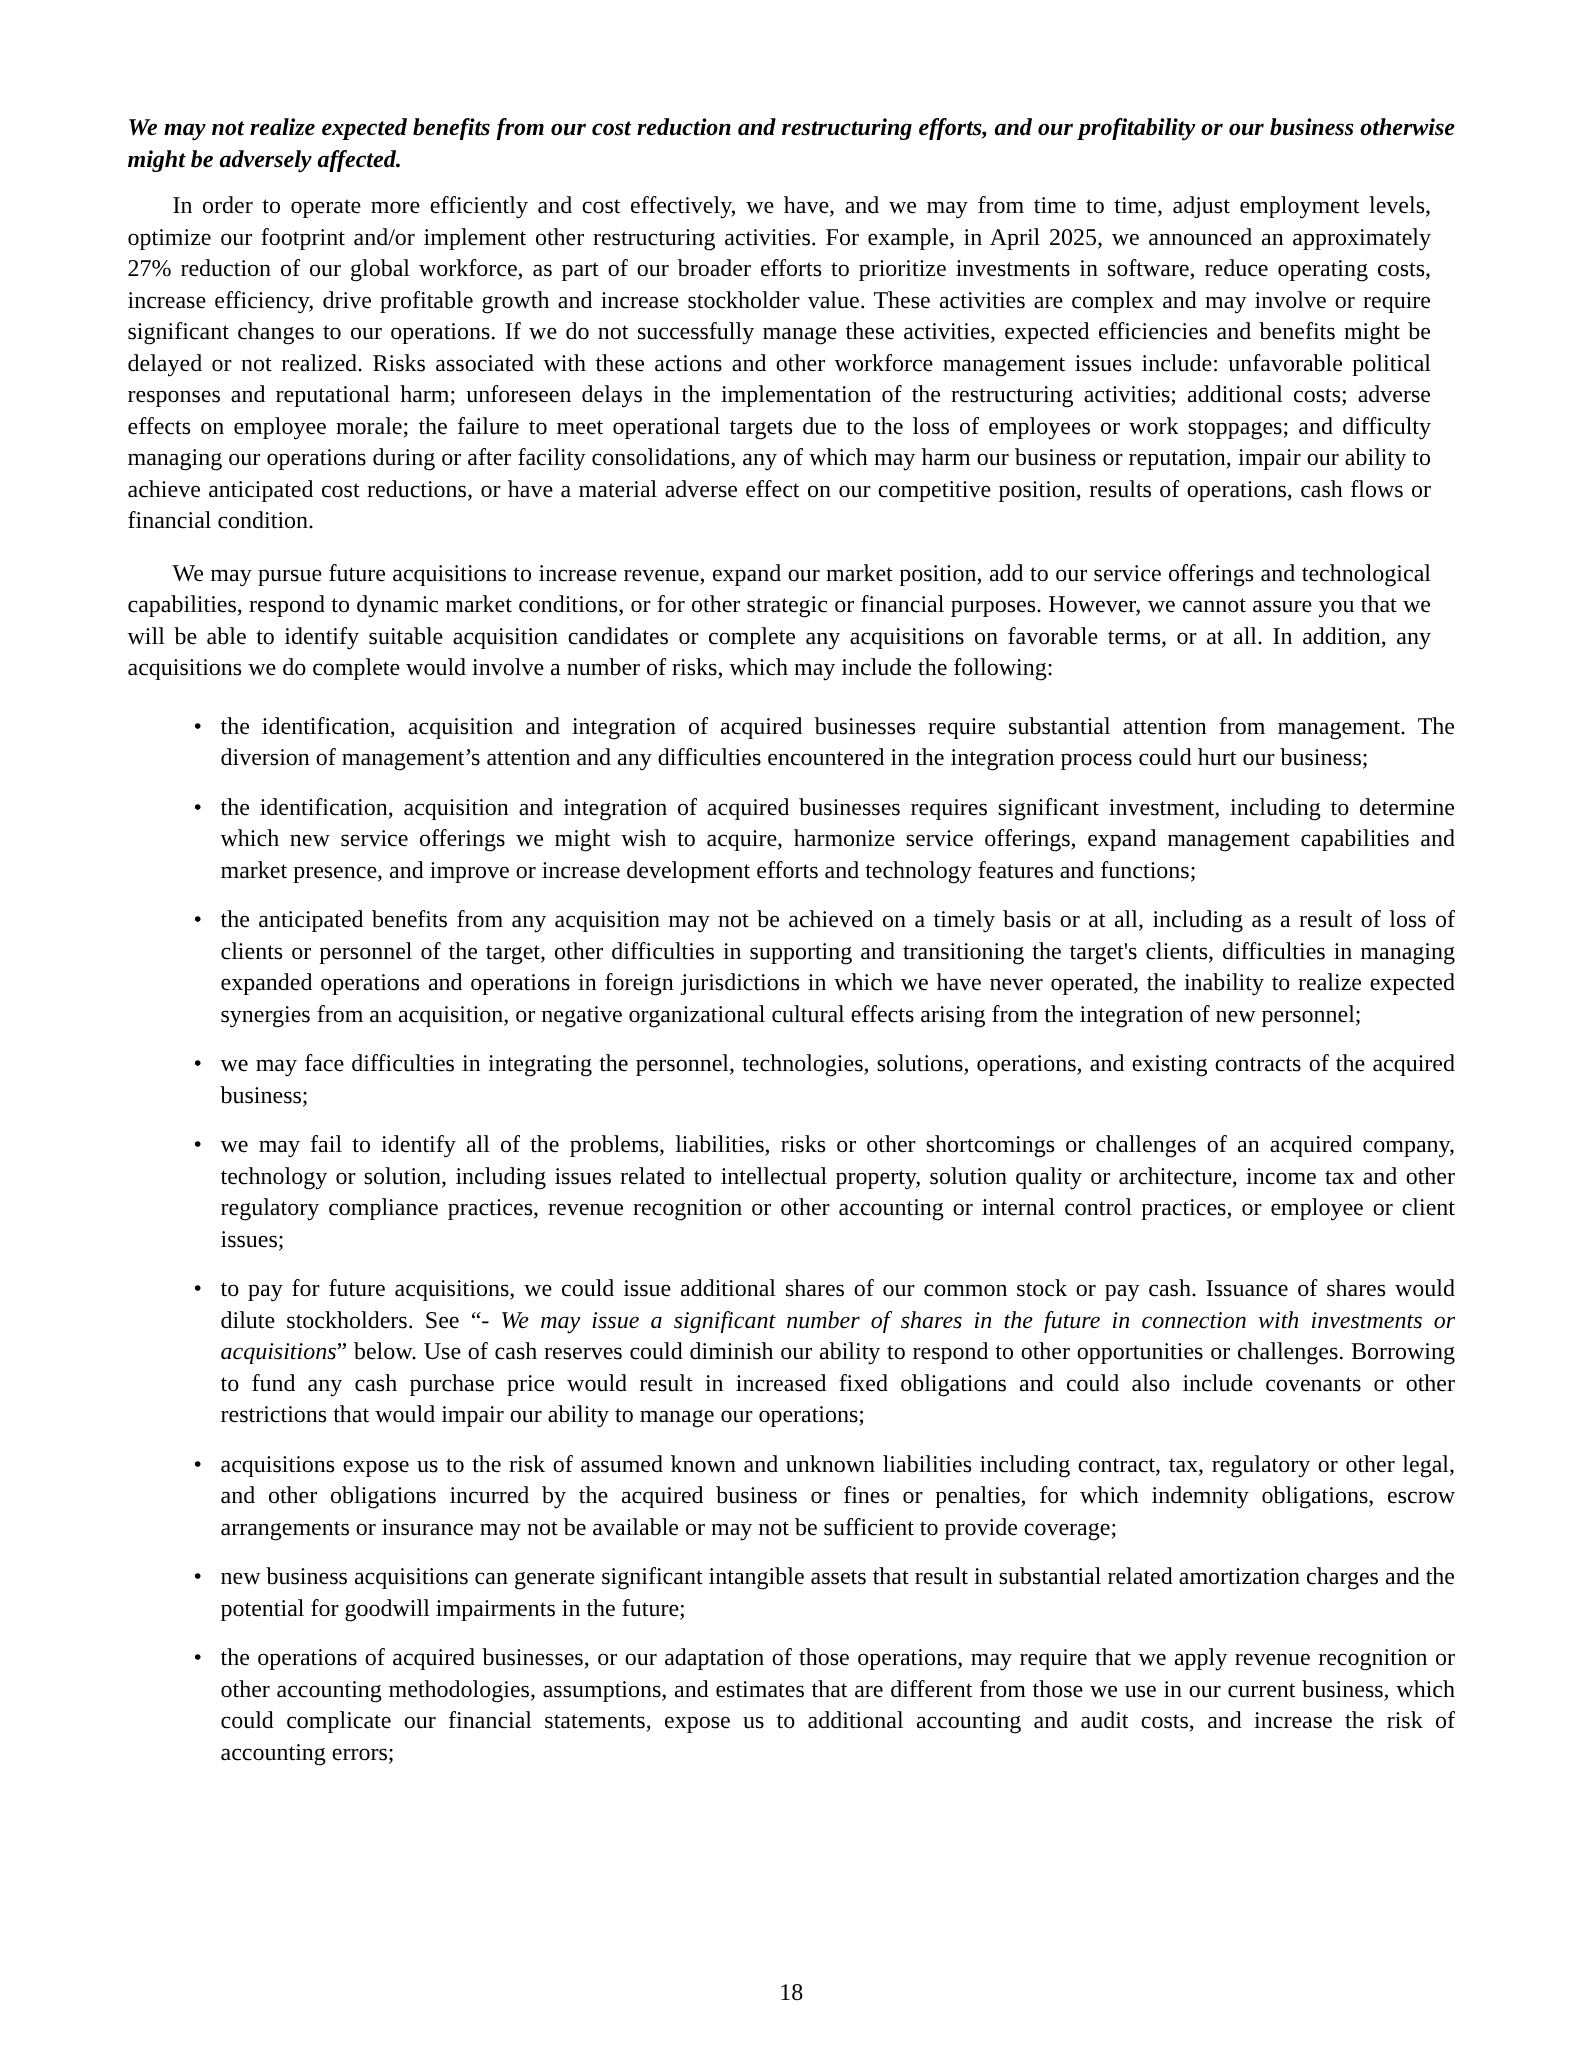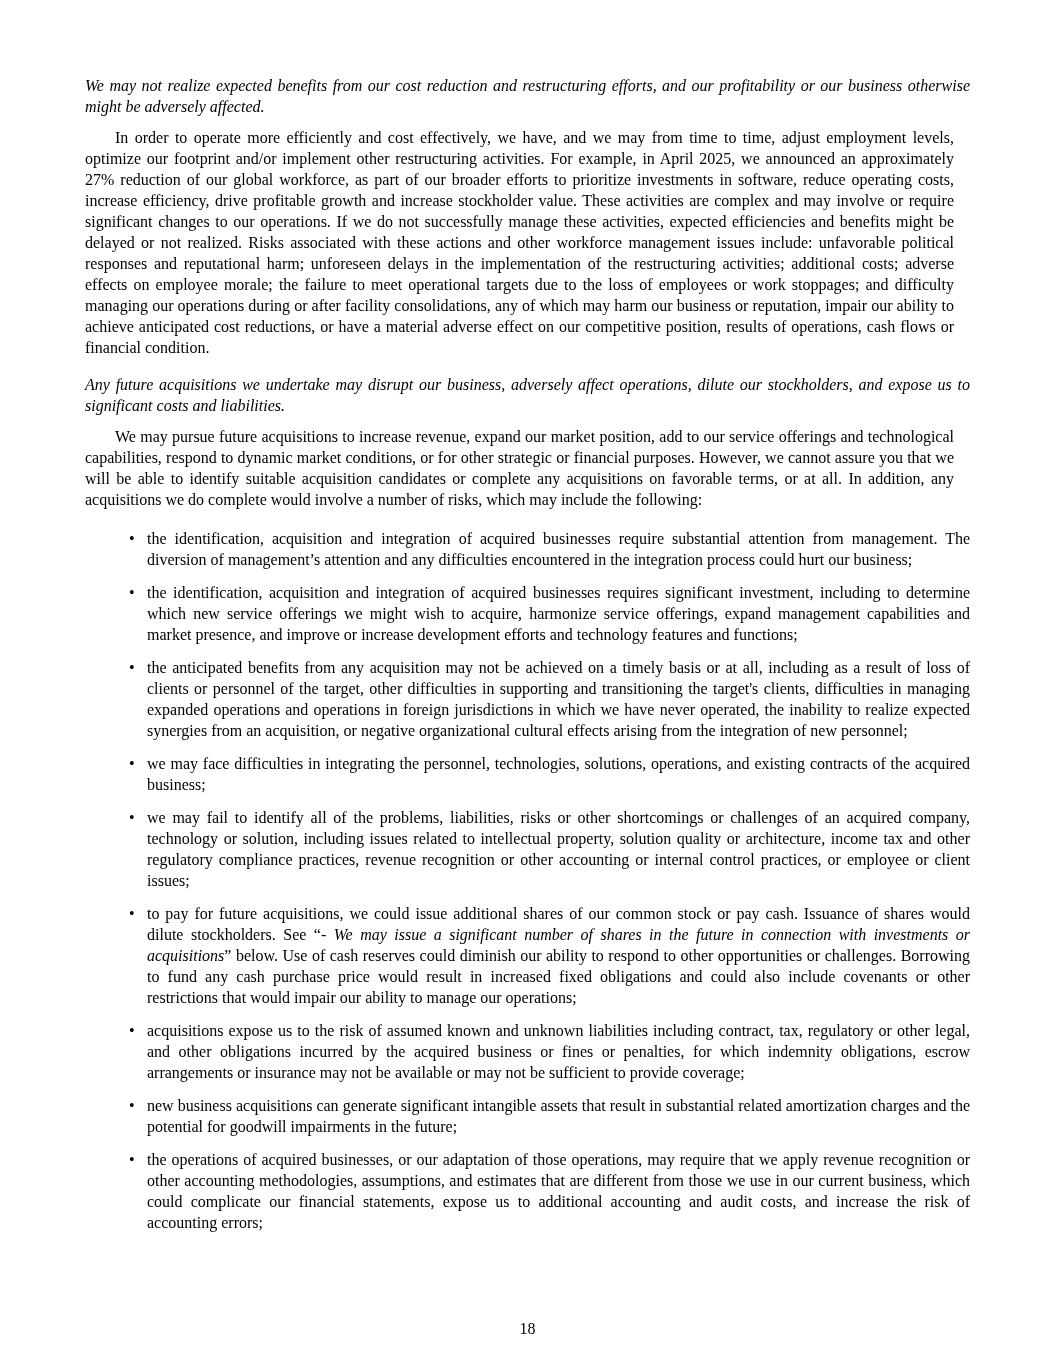--- a/index.html
+++ b/index.html
@@ -10,21 +10,21 @@
     padding: 75px 85px 0 85px;
     position: relative;
     background: #ffffff;
     font-family: "Liberation Serif", serif;
     font-size: 16px;
     line-height: 21px;
     color: #000000;
     overflow: hidden;
   }
   .heading {
-    font-weight: normal;
+    font-weight: bold;
     font-style: italic;
     font-size: 16px;
     margin: 16px 0 10px 0;
     text-align: justify;
   }
   .heading.first { margin-top: 0; }
   .para {
     margin: 0 16px 14px 0;
     text-align: justify;
     text-indent: 30px;
@@ -58,21 +58,20 @@
 </style>
 </head>
 <body>
 
 <div class="page">
 
   <h2 class="heading first">We may not realize expected benefits from our cost reduction and restructuring efforts, and our profitability or our business otherwise might be adversely affected.</h2>
 
   <p class="para">In order to operate more efficiently and cost effectively, we have, and we may from time to time, adjust employment levels, optimize our footprint and/or implement other restructuring activities. For example, in April 2025, we announced an approximately 27% reduction of our global workforce, as part of our broader efforts to prioritize investments in software, reduce operating costs, increase efficiency, drive profitable growth and increase stockholder value. These activities are complex and may involve or require significant changes to our operations. If we do not successfully manage these activities, expected efficiencies and benefits might be delayed or not realized. Risks associated with these actions and other workforce management issues include: unfavorable political responses and reputational harm; unforeseen delays in the implementation of the restructuring activities; additional costs; adverse effects on employee morale; the failure to meet operational targets due to the loss of employees or work stoppages; and difficulty managing our operations during or after facility consolidations, any of which may harm our business or reputation, impair our ability to achieve anticipated cost reductions, or have a material adverse effect on our competitive position, results of operations, cash flows or financial condition.</p>
 
-  <h2 class="heading">Any future acquisitions we undertake may disrupt our business, adversely affect operations, dilute our stockholders, and expose us to significant costs and liabilities.</h2>
 
   <p class="para">We may pursue future acquisitions to increase revenue, expand our market position, add to our service offerings and technological capabilities, respond to dynamic market conditions, or for other strategic or financial purposes. However, we cannot assure you that we will be able to identify suitable acquisition candidates or complete any acquisitions on favorable terms, or at all. In addition, any acquisitions we do complete would involve a number of risks, which may include the following:</p>
 
   <ul class="bullets">
     <li class="bullet"><span class="dot">•</span><span>the identification, acquisition and integration of acquired businesses require substantial attention from management. The diversion of management’s attention and any difficulties encountered in the integration process could hurt our business;</span></li>
     <li class="bullet"><span class="dot">•</span><span>the identification, acquisition and integration of acquired businesses requires significant investment, including to determine which new service offerings we might wish to acquire, harmonize service offerings, expand management capabilities and market presence, and improve or increase development efforts and technology features and functions;</span></li>
     <li class="bullet"><span class="dot">•</span><span>the anticipated benefits from any acquisition may not be achieved on a timely basis or at all, including as a result of loss of clients or personnel of the target, other difficulties in supporting and transitioning the target's clients, difficulties in managing expanded operations and operations in foreign jurisdictions in which we have never operated, the inability to realize expected synergies from an acquisition, or negative organizational cultural effects arising from the integration of new personnel;</span></li>
     <li class="bullet"><span class="dot">•</span><span>we may face difficulties in integrating the personnel, technologies, solutions, operations, and existing contracts of the acquired business;</span></li>
     <li class="bullet"><span class="dot">•</span><span>we may fail to identify all of the problems, liabilities, risks or other shortcomings or challenges of an acquired company, technology or solution, including issues related to intellectual property, solution quality or architecture, income tax and other regulatory compliance practices, revenue recognition or other accounting or internal control practices, or employee or client issues;</span></li>
     <li class="bullet"><span class="dot">•</span><span>to pay for future acquisitions, we could issue additional shares of our common stock or pay cash. Issuance of shares would dilute stockholders. See “- </span><span class="it">We may issue a significant number of shares in the future in connection with investments or acquisitions</span><span>” below. Use of cash reserves could diminish our ability to respond to other opportunities or challenges. Borrowing to fund any cash purchase price would result in increased fixed obligations and could also include covenants or other restrictions that would impair our ability to manage our operations;</span></li>

